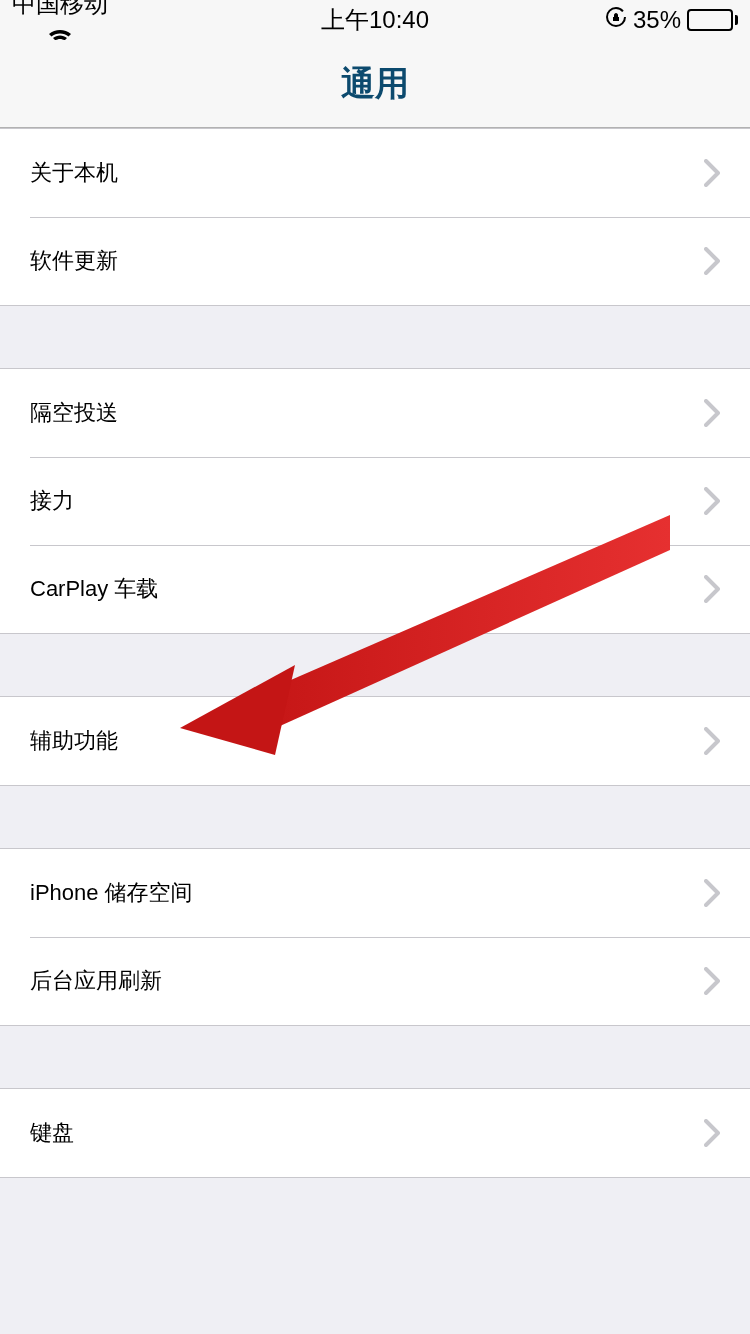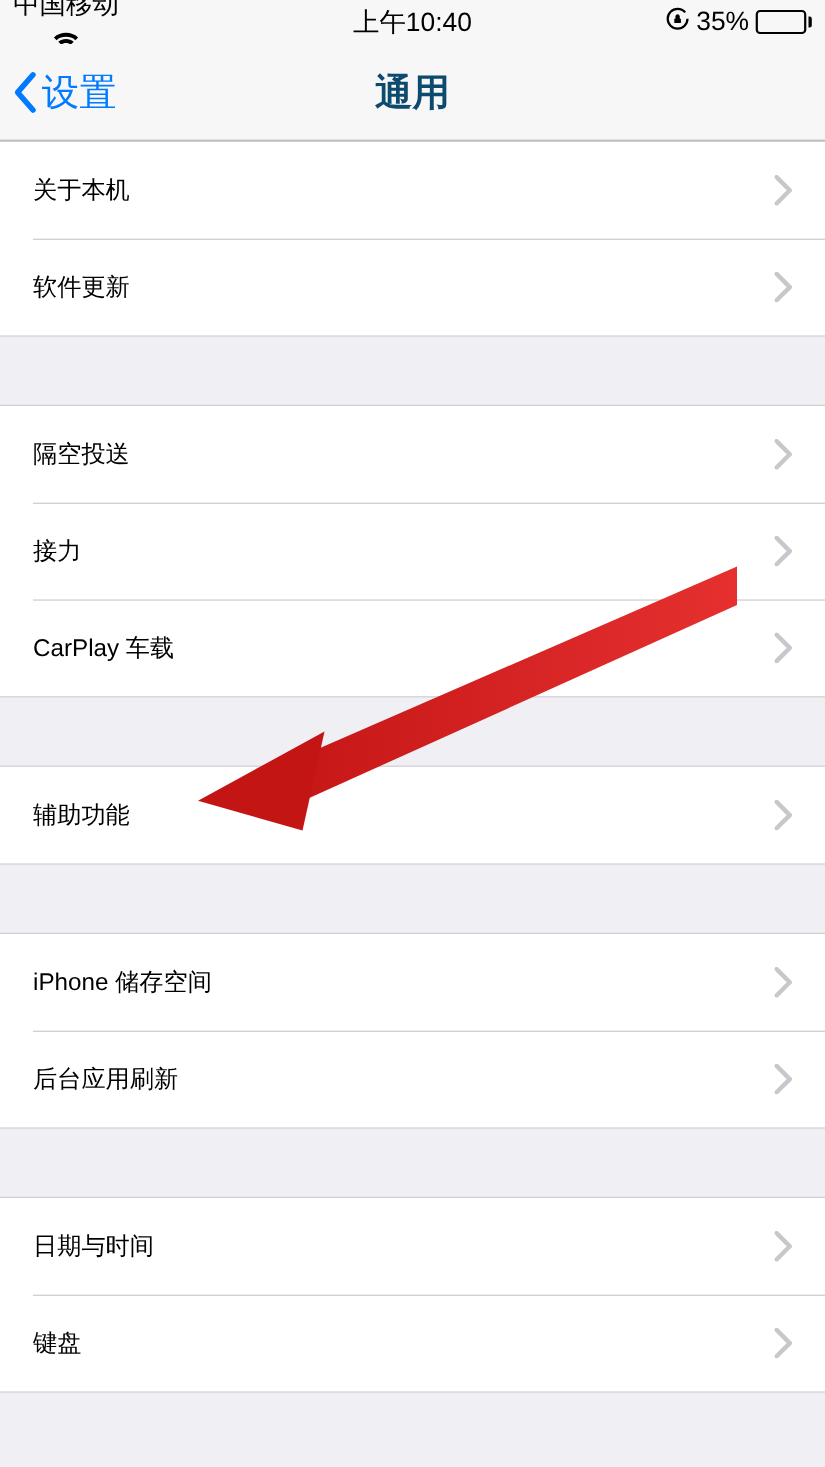--- a/index.html
+++ b/index.html
@@ -182,28 +182,20 @@
     </span>
     <span>35%</span>
     <span class="battery">
       <span class="battery-body"><span class="battery-fill"></span></span>
       <span class="battery-tip"></span>
     </span>
   </div>
 </div>
 
 <div class="nav-bar">
-  <div class="back-btn">
-    <span class="back-chevron">
-      <svg width="24" height="40" viewBox="0 0 24 40">
-          <path d="M20 4 L6 20 L20 36" fill="none" stroke="#007aff" stroke-width="5" stroke-linecap="round" stroke-linejoin="round"></path>
-        </svg>
-    </span>
-    <span>设置</span>
-  </div>
   <div class="nav-title">通用</div>
 </div>
 
 <div class="content">
 
   <div class="section">
     <div class="row">
       <span class="row-label">关于本机</span>
       <span class="chevron">
           <svg width="16" height="28" viewBox="0 0 16 28">
@@ -272,28 +264,20 @@
       <span class="row-label">后台应用刷新</span>
       <span class="chevron">
           <svg width="16" height="28" viewBox="0 0 16 28">
             <path d="M2 2 L14 14 L2 26" fill="none" stroke="#c7c7cc" stroke-width="4" stroke-linecap="round" stroke-linejoin="round"></path>
           </svg>
         </span>
     </div>
   </div>
 
   <div class="section">
-    <div class="row">
-      <span class="row-label">日期与时间</span>
-      <span class="chevron">
-          <svg width="16" height="28" viewBox="0 0 16 28">
-            <path d="M2 2 L14 14 L2 26" fill="none" stroke="#c7c7cc" stroke-width="4" stroke-linecap="round" stroke-linejoin="round"></path>
-          </svg>
-        </span>
-    </div>
     <div class="row">
       <span class="row-label">键盘</span>
       <span class="chevron">
           <svg width="16" height="28" viewBox="0 0 16 28">
             <path d="M2 2 L14 14 L2 26" fill="none" stroke="#c7c7cc" stroke-width="4" stroke-linecap="round" stroke-linejoin="round"></path>
           </svg>
         </span>
     </div>
   </div>
 

